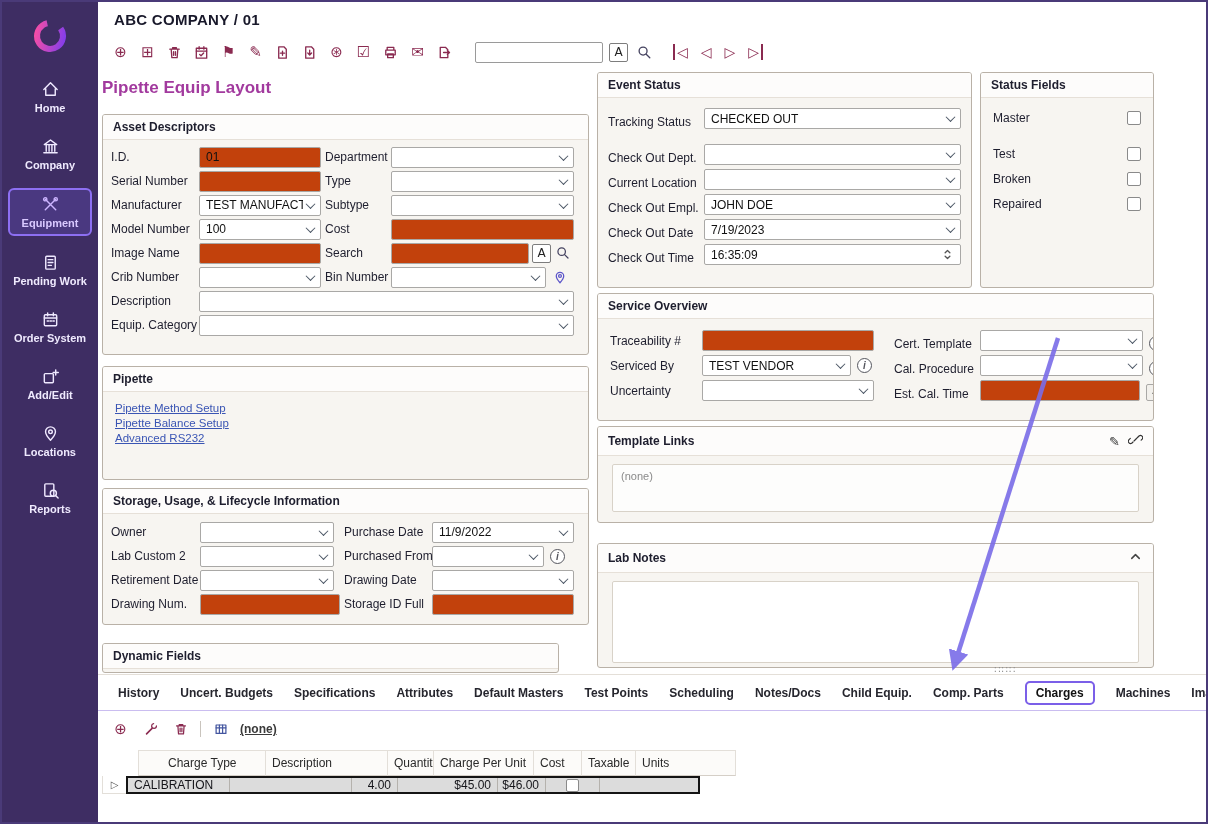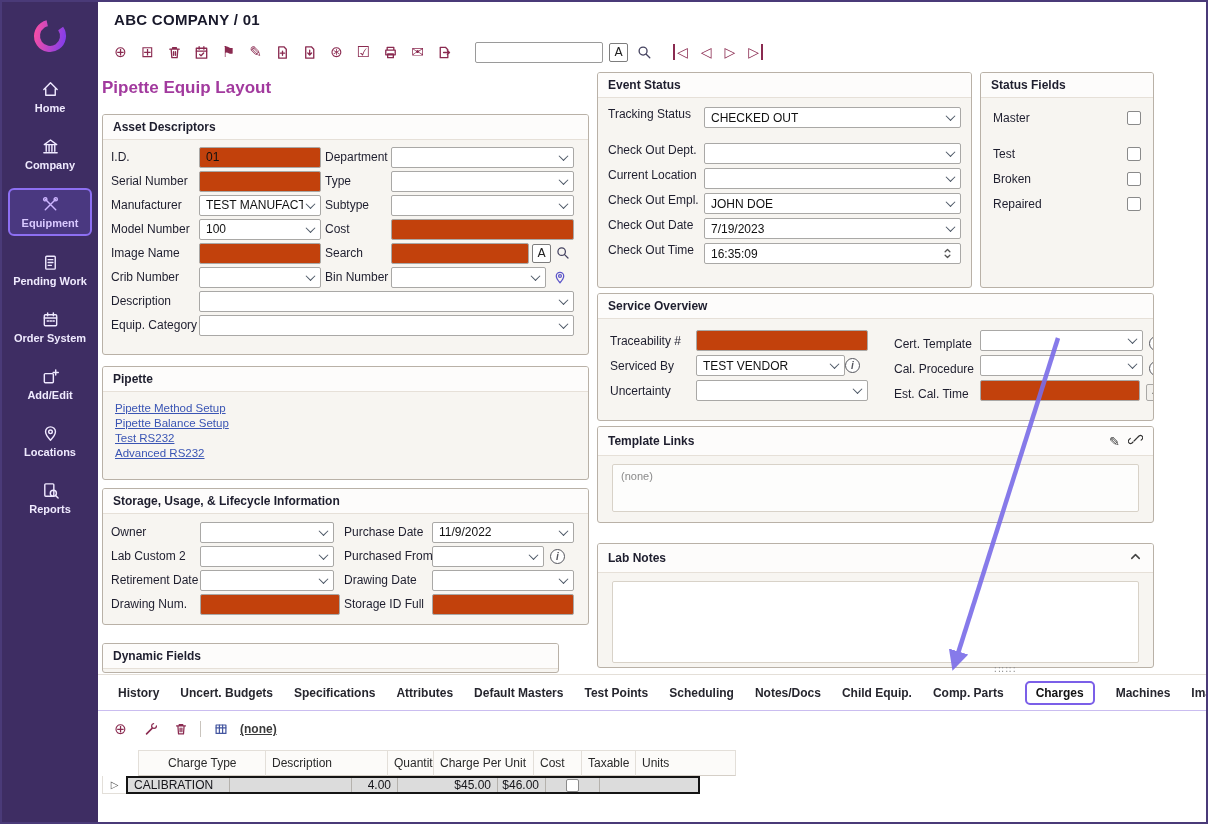--- a/index.html
+++ b/index.html
@@ -52,32 +52,32 @@
 
   
   .plink { display:block; font-size:11.5px; color:#3a55b4; text-decoration:underline; margin:0 0 3px 12px; }
 
   
   .st-row { display:flex; align-items:center; height:24px; padding:0 8px; }
   .st-l1 { width:89px; } .st-c1 { width:134px; }
   .st-l2 { width:88px; margin-left:10px; } .st-c2 { width:142px; }
 
   
-  .ev-row { display:flex; align-items:flex-start; height:22px; padding:0 10px; margin-bottom:3px; }
+  .ev-row { display:flex; align-items:flex-end; height:22px; padding:0 10px; margin-bottom:3px; }
   .ev-lbl { width:96px; } .ev-ctrl { flex:1; }
   .spin { width:14px; flex:none; margin-left:4px; display:flex; align-items:center; justify-content:center; }
   .spin svg { stroke:#555; fill:none; stroke-width:1.4; stroke-linecap:round; stroke-linejoin:round; }
 
   
   .stf-row { display:flex; align-items:center; height:22px; padding:0 12px; margin-bottom:3px; }
   .stf-lbl { flex:1; }
 
   
   .sv-row { display:flex; align-items:center; height:25px; padding:0 12px; }
-  .sv-left { width:284px; display:flex; align-items:center; gap:0; flex:none; }
+  .sv-left { width:284px; display:flex; align-items:center; gap:6px; flex:none; }
   .sv-llabel { width:86px; }
   .sv-right { flex:1; display:flex; align-items:flex-end; gap:6px; }
   .sv-rlabel { width:80px; }
   .dots-btn { width:20px; height:17px; border:1px solid #a9a8a6; background:#f2f0ec; border-radius:2px; font-size:11px; line-height:10px; text-align:center; color:#333; flex:none; }
 
   .inner-box { margin:8px 14px; background:#fdfdfc; border:1px solid #d8d2c8; border-radius:2px; padding:5px 8px; font-size:11px; color:#8a8a8a; }
 
   
   #splitter { position:absolute; left:992px; top:662px; color:#8f8f8f; font-size:10px; letter-spacing:1px; z-index:12; font-family:"DejaVu Sans",sans-serif; }
 
@@ -346,21 +346,20 @@
           </div>
       </div>
     </div>
   </div>
 
   <div class="panel" style="left:100px; top:364px; width:487px; height:114px;">
     <div class="panel-header">Pipette</div>
     <div style="padding-top:10px;">
       <a class="plink" href="#">Pipette Method Setup</a>
       <a class="plink" href="#">Pipette Balance Setup</a>
-      <a class="plink" href="#">Test RS232</a>
       <a class="plink" href="#">Advanced RS232</a>
     </div>
   </div>
 
   <div class="panel" style="left:100px; top:486px; width:487px; height:137px;">
     <div class="panel-header">Storage, Usage, &amp; Lifecycle Information</div>
     <div style="padding-top:6px;">
       <div class="st-row">
         <span class="lbl st-l1">Owner</span>
         <div class="dd st-c1">

